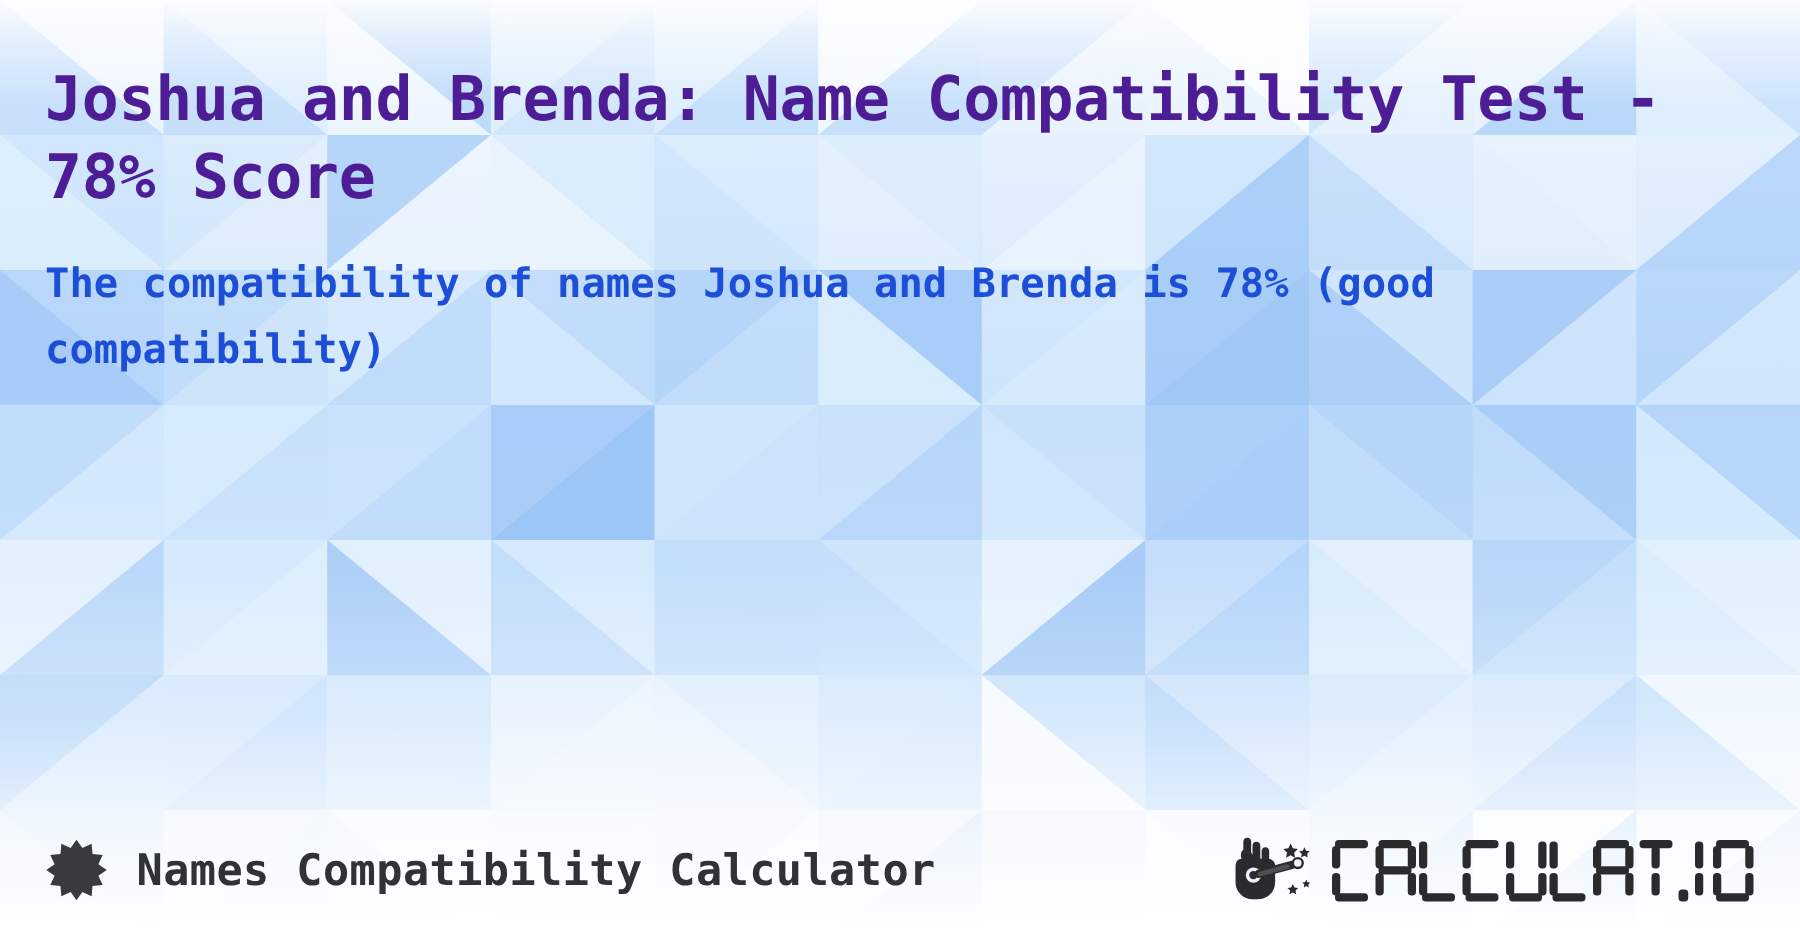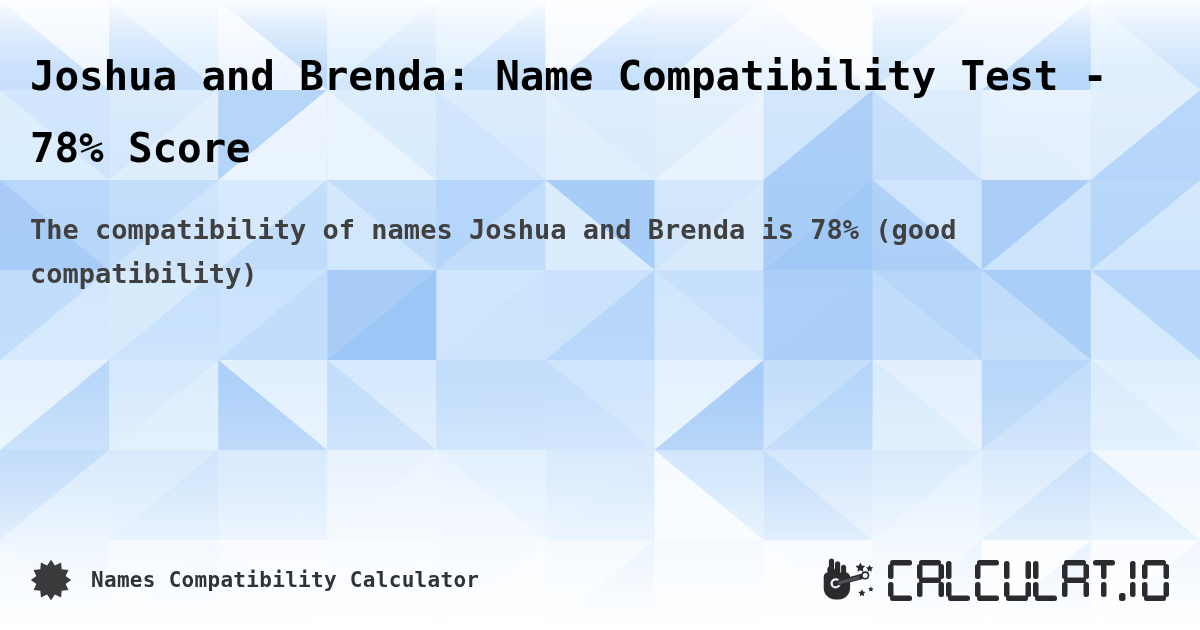--- a/index.html
+++ b/index.html
@@ -36,62 +36,62 @@
   
   #content {
     position:absolute; inset:0;
     padding:40px 28px 0 30px;
   }
 
   h1 {
     font-family:"DejaVu Sans Mono", monospace;
     font-size:41px;
     font-weight:bold;
-    line-height:72px;
+    line-height:52px;
     letter-spacing:-0.2px;
-    color:#000000;
+    color:#4c1d95;
     max-width:1140px;
     white-space:pre-wrap;
   }
 
   .lead {
     margin-top:24px;
     font-family:"DejaVu Sans Mono", monospace;
     font-size:24px;
     line-height:40px;
     color:#39434d;
     max-width:1145px;
     white-space:pre-wrap;
   }
 
   .result {
     margin-top:24px;
     font-family:"DejaVu Sans Mono", monospace;
     font-size:27px;
     font-weight:bold;
     line-height:44px;
-    color:#404040;
+    color:#1d4ed8;
     max-width:1150px;
     white-space:pre-wrap;
   }
 
   
   #footer {
     position:absolute;
     left:30px; right:28px; bottom:22px;
     height:56px;
     display:flex;
     align-items:center;
     justify-content:space-between;
   }
   #brand { display:flex; align-items:center; gap:19px; }
   #starburst { width:42px; height:42px; display:block; flex:0 0 auto; }
   #brand-name {
     font-family:"DejaVu Sans Mono", monospace;
-    font-size:21px;
+    font-size:29px;
     font-weight:bold;
     letter-spacing:0.3px;
     color:#2f3336;
     white-space:nowrap;
   }
   #logo { display:flex; align-items:center; gap:6px; }
   #logo svg { display:block; }
 </style>
 </head>
 <body>

